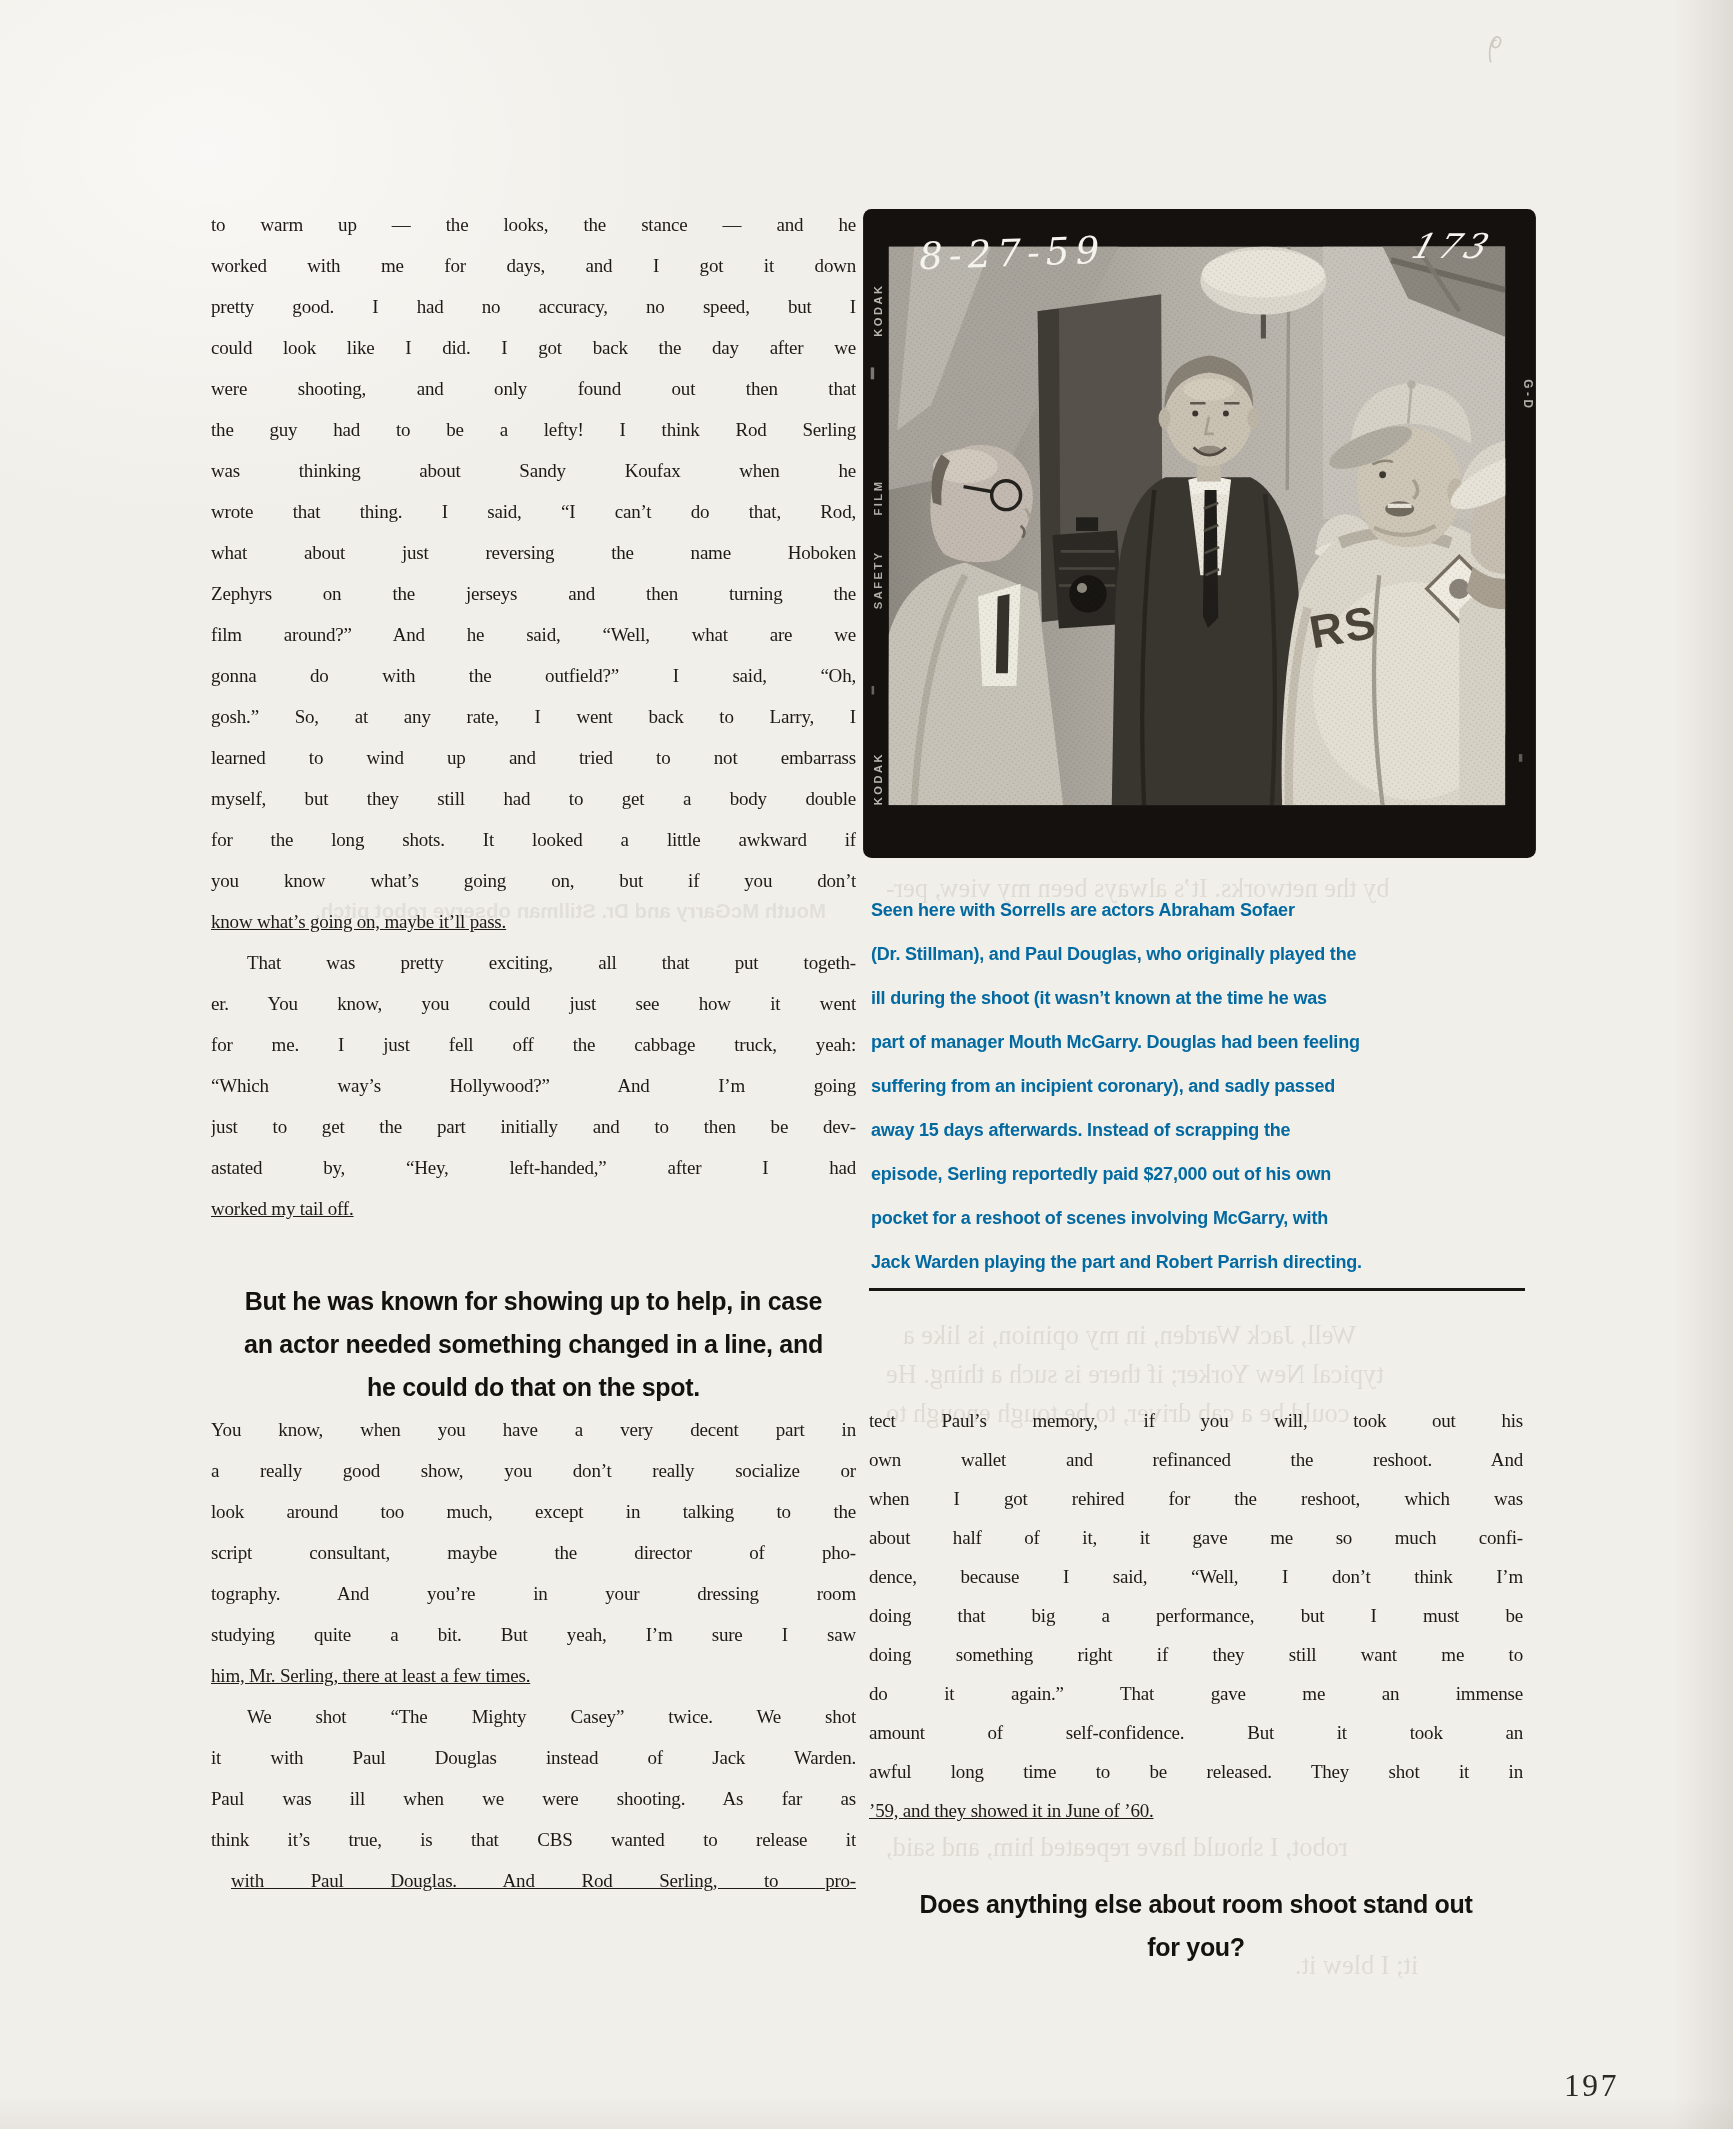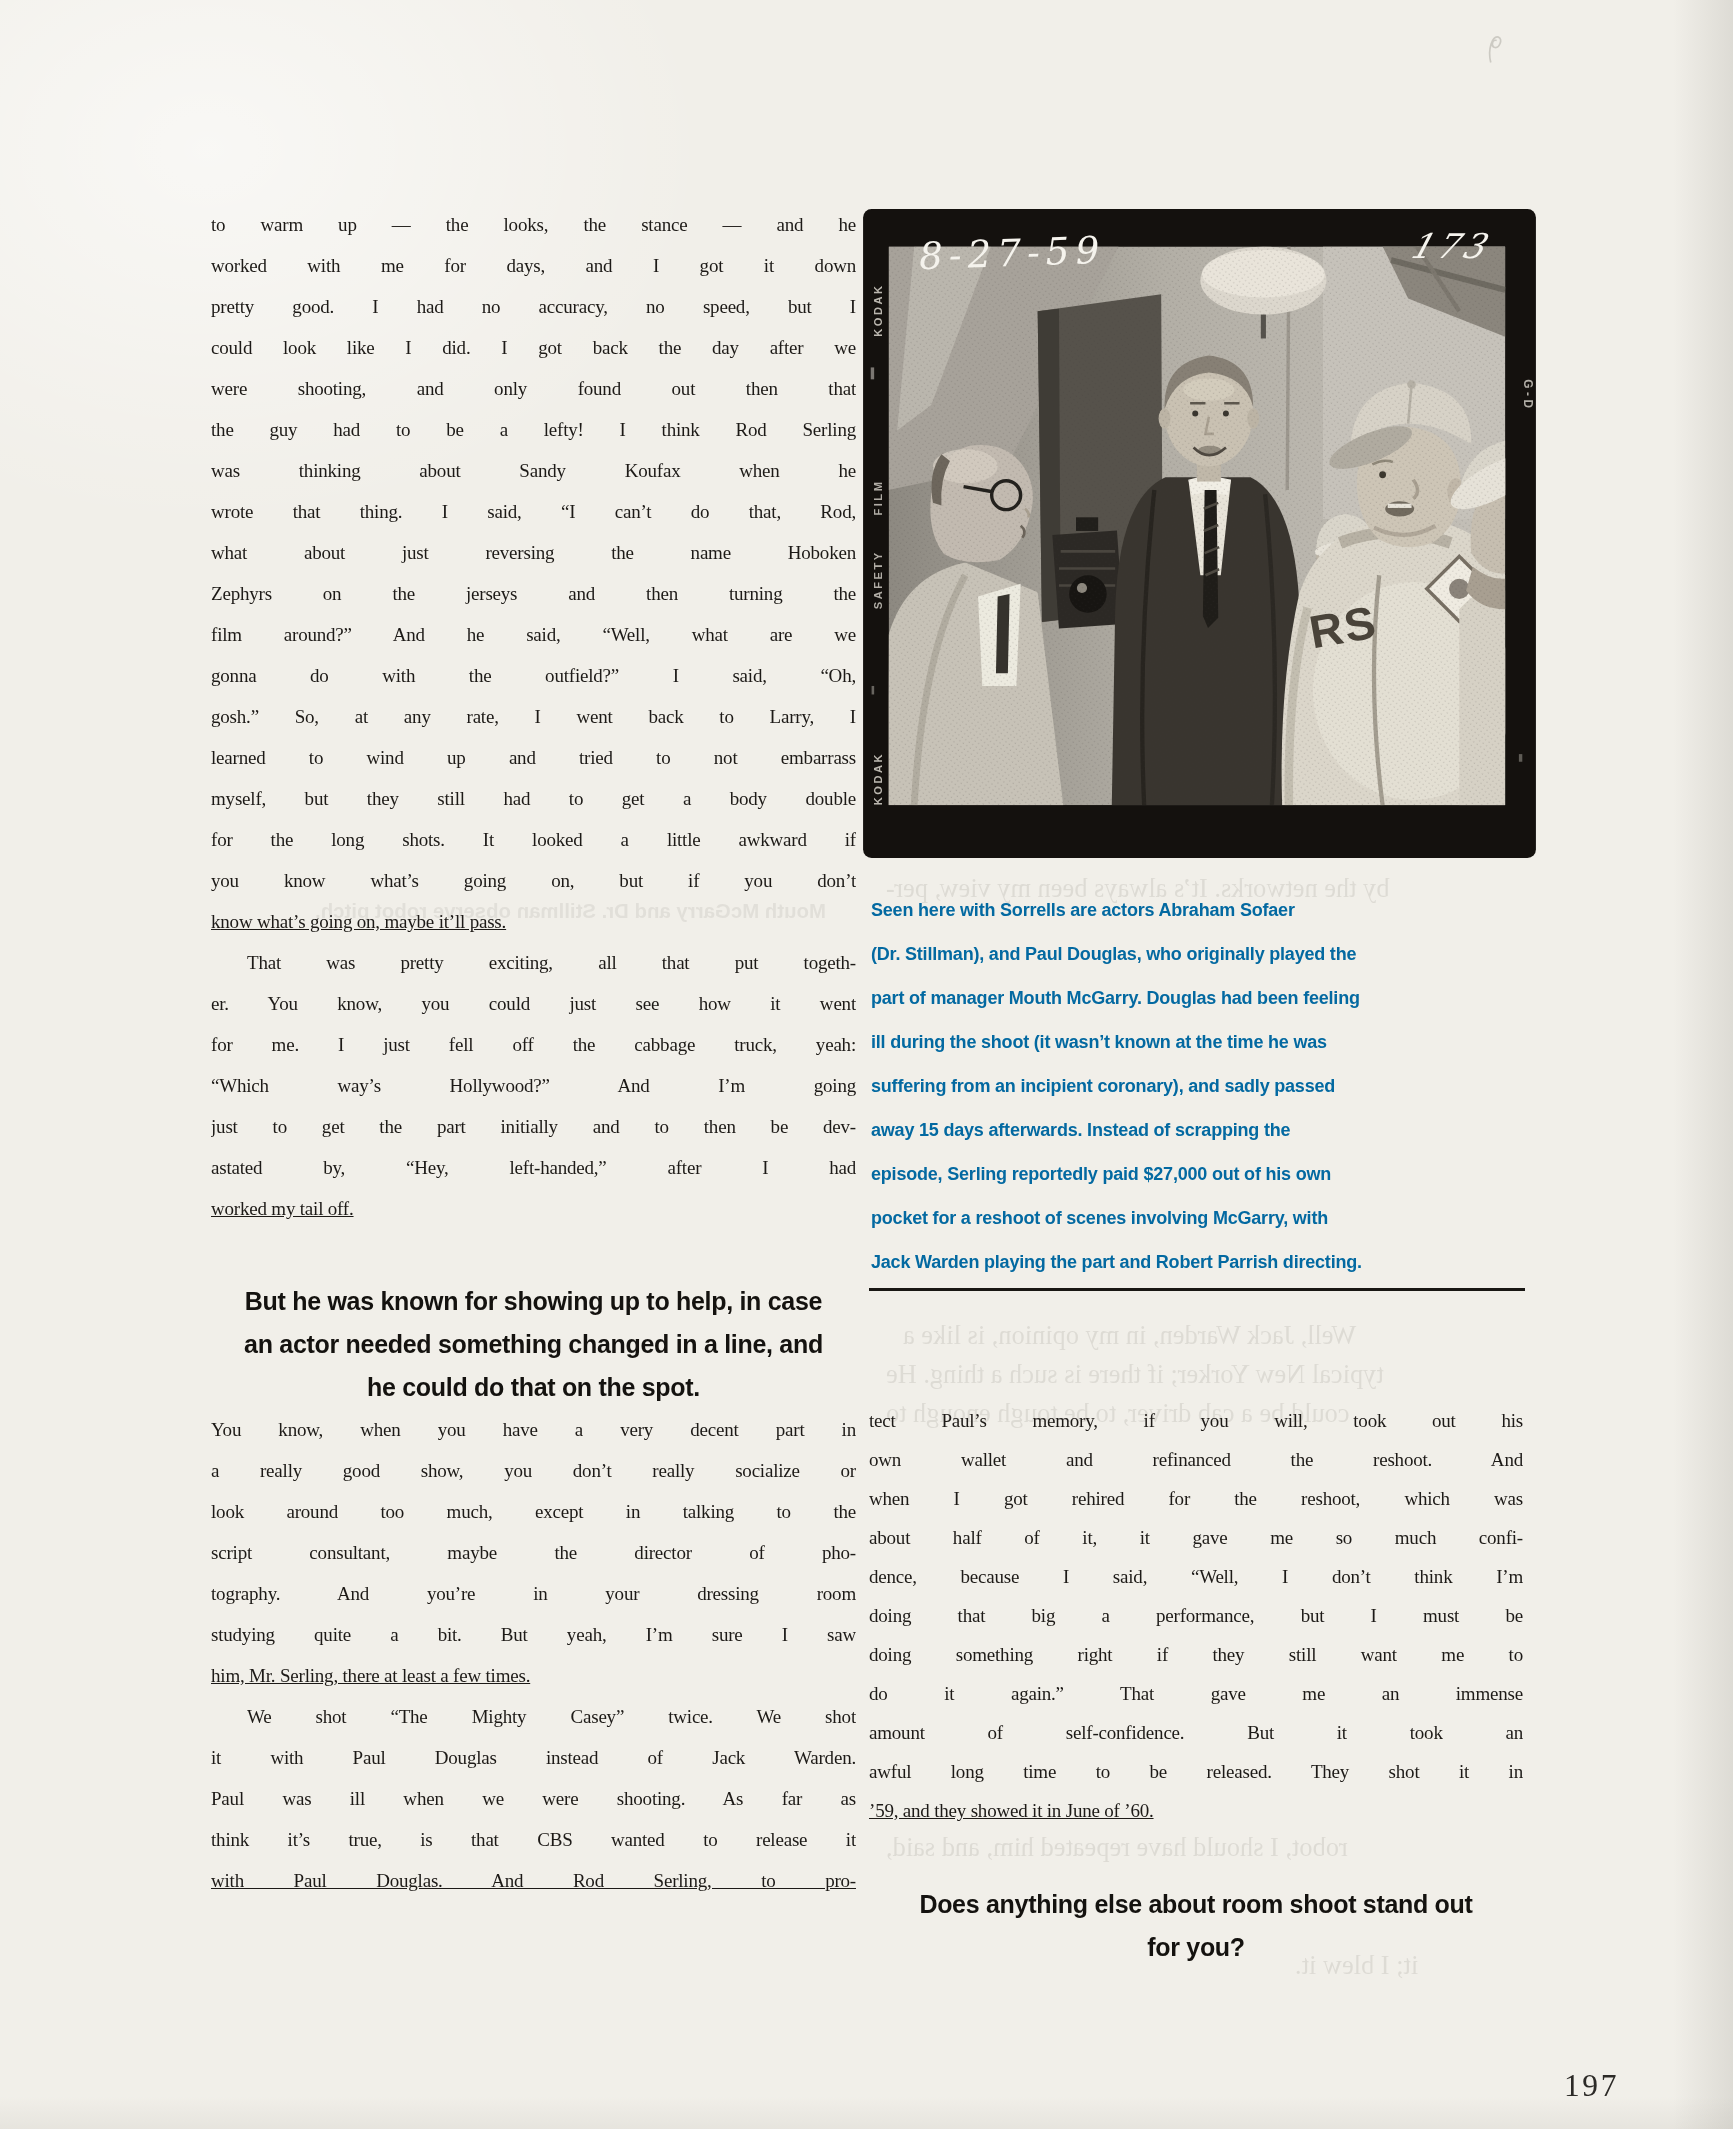--- a/index.html
+++ b/index.html
@@ -10,21 +10,21 @@
   .edge-right{position:absolute;top:0;right:0;width:60px;height:100%;pointer-events:none;
         background:linear-gradient(to right, rgba(130,128,120,0), rgba(150,148,140,0.22));}
   .edge-bottom{position:absolute;left:0;bottom:0;width:100%;height:34px;pointer-events:none;
         background:linear-gradient(to bottom, rgba(130,128,120,0), rgba(150,148,140,0.12));}
 
   
   .tl{display:block;}
   .para{font-size:19px;line-height:41px;letter-spacing:-0.2px;}
   .para .tl{text-align:justify;text-align-last:justify;white-space:nowrap;overflow:hidden;}
   .para .tl:last-child{text-align-last:left;text-decoration:underline;}
-  .para.full .tl:last-child{text-align-last:justify;}
+  .para.full .tl:last-child{text-align-last:justify;margin-left:20px;}
   .para.indent .tl:first-child{text-indent:36px;}
   .rc{line-height:39px;}
   .qblock{font-family:"Liberation Sans","DejaVu Sans",sans-serif;font-weight:700;
           font-size:25px;line-height:43px;letter-spacing:-0.3px;color:#14120f;text-align:center;}
   .qblock .tl{white-space:nowrap;overflow:hidden;}
 
   .col-left{position:absolute;left:211px;top:204px;width:645px;}
   .col-right{position:absolute;left:869px;top:1401px;width:654px;}
   .q-left{margin-top:51px;}
   .q-right{margin-top:53px;}
@@ -251,22 +251,22 @@
       <text x="66" y="66" class="handwriting" font-size="44" fill="#f5f3ed" letter-spacing="7" transform="rotate(-2 200 60)">8-27-59</text>
       <g transform="translate(642 58)">
         <text x="0" y="0" class="handwriting" font-size="40" fill="#f5f3ed" letter-spacing="5" transform="skewX(-18)">173</text>
       </g>
     </svg>
   </figure>
 
   <div class="caption">
       <div class="tl">Seen here with Sorrells are actors Abraham Sofaer</div>
       <div class="tl">(Dr. Stillman), and Paul Douglas, who originally played the</div>
+      <div class="tl">ill during the shoot (it wasn’t known at the time he was</div>
       <div class="tl">part of manager Mouth McGarry. Douglas had been feeling</div>
-      <div class="tl">ill during the shoot (it wasn’t known at the time he was</div>
       <div class="tl">suffering from an incipient coronary), and sadly passed</div>
       <div class="tl">away 15 days afterwards. Instead of scrapping the</div>
       <div class="tl">episode, Serling reportedly paid $27,000 out of his own</div>
       <div class="tl">pocket for a reshoot of scenes involving McGarry, with</div>
       <div class="tl">Jack Warden playing the part and Robert Parrish directing.</div>
     </div>
   <div class="rule"></div>
 
   <div class="col-right">
     <div class="para rc">

